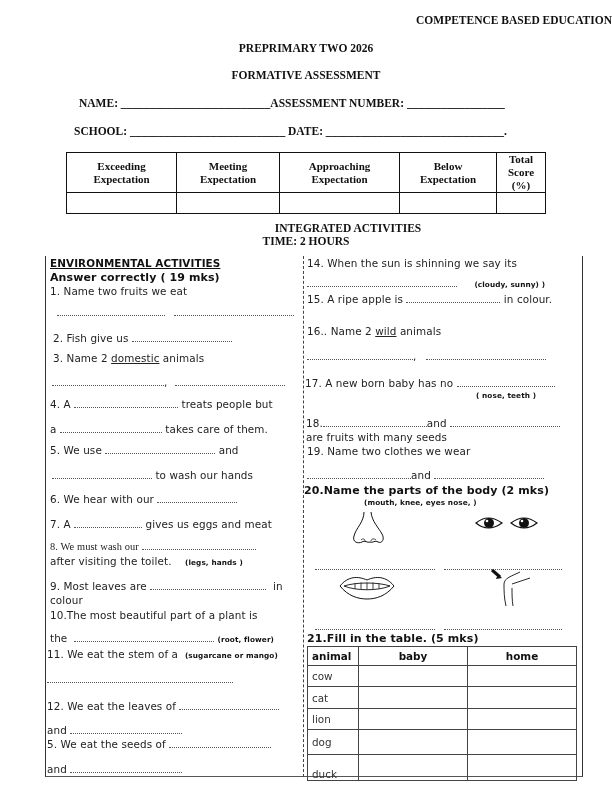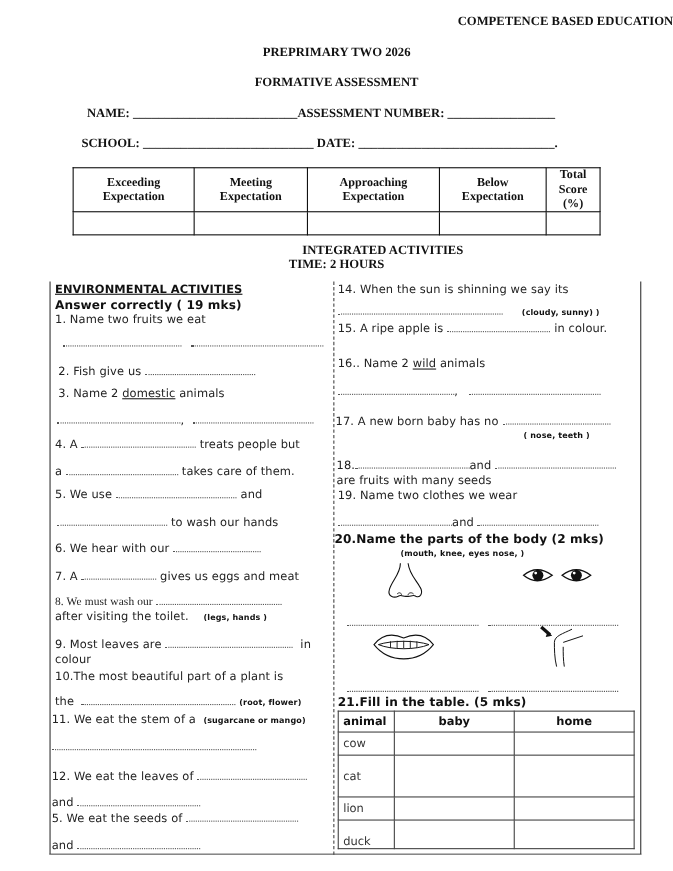--- a/index.html
+++ b/index.html
@@ -148,27 +148,32 @@
       <tr>
     <th style="width:42px;">animal</th>
     <th class="c" style="width:100px;">baby</th>
     <th class="c">home</th>
   </tr>
   <tr style="height:21px;">
         <td>cow</td>
         <td></td>
         <td></td>
       </tr>
-  <tr style="height:38px;">
+  <tr style="height:22px;">
         <td>cat</td>
         <td></td>
         <td></td>
       </tr>
   <tr style="height:21px;">
         <td>lion</td>
+        <td></td>
+        <td></td>
+      </tr>
+  <tr style="height:25px;">
+        <td>dog</td>
         <td></td>
         <td></td>
       </tr>
   <tr style="height:26px;">
         <td style="vertical-align:bottom;">duck</td>
         <td></td>
         <td></td>
       </tr>
 </tbody>
   </table>

